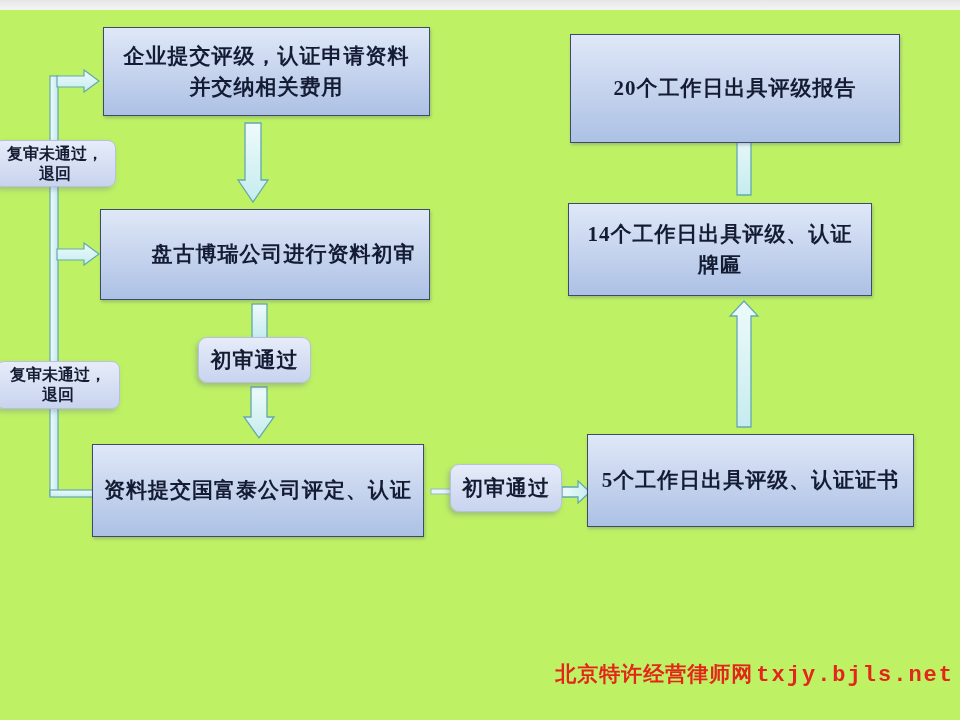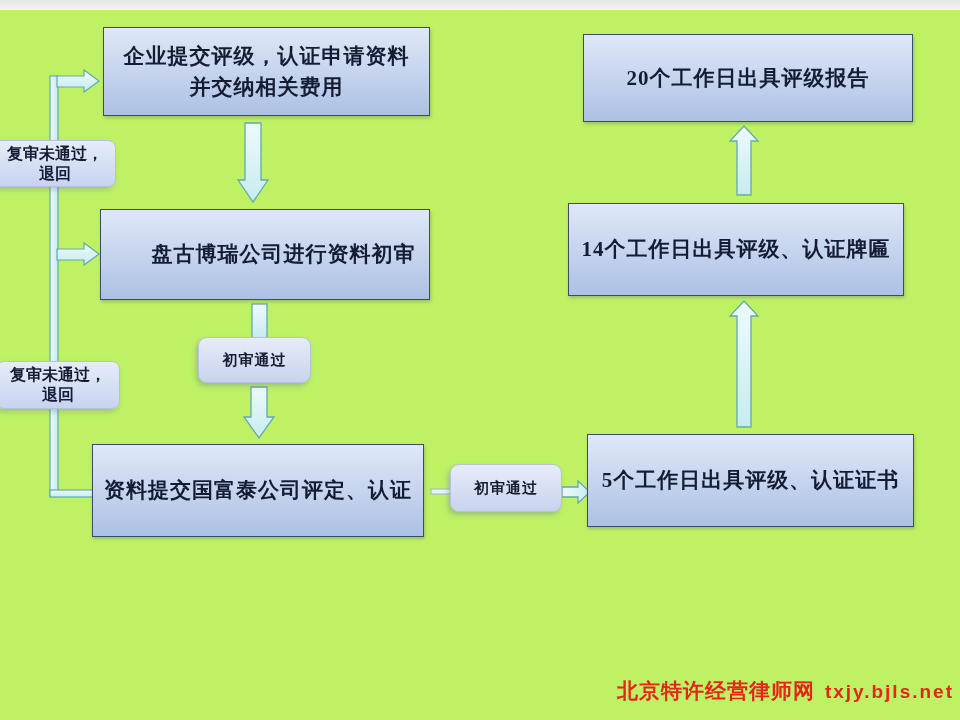--- a/index.html
+++ b/index.html
@@ -26,39 +26,39 @@
     border:1.5px solid #3e4a66;
     box-shadow:1px 2px 3px rgba(90,100,130,.35);
     font-size:21px;letter-spacing:1px;line-height:1.45;
     padding:4px 10px;
   }
   .small-box{
     background:linear-gradient(180deg,#e6ecf9 0%,#c8d3ee 100%);
     border:1px solid #b6c1de;
     border-radius:9px;
     box-shadow:-2px 3px 5px rgba(110,120,150,.40);
-    font-size:15px;letter-spacing:1px;
+    font-size:21px;letter-spacing:1px;
   }
   .return-label{
     background:linear-gradient(180deg,#e6ecf9 0%,#c8d3ee 100%);
     border:1px solid #b6c1de;
     border-radius:8px;
     box-shadow:-2px 3px 5px rgba(110,120,150,.35);
     font-size:16px;line-height:1.25;letter-spacing:0;
     flex-direction:column;
   }
   #watermark{
-    position:absolute;z-index:3;right:6px;top:677px;
-    display:flex;align-items:baseline;gap:10px;
+    position:absolute;z-index:3;right:6px;top:660px;
+    display:flex;align-items:baseline;gap:3px;
     font-weight:bold;white-space:nowrap;
   }
   #watermark .wm-cn{font-size:21px;letter-spacing:1px;
     font-family:"Liberation Sans","DejaVu Sans",sans-serif;}
-  #watermark .wm-url{font-size:19px;letter-spacing:2px;
-    font-family:Liberation Sans, sans-serif;}
+  #watermark .wm-url{font-size:22px;letter-spacing:2px;
+    font-family:Liberation Mono, monospace;}
 </style>
 </head>
 <body>
 
 <div id="canvas">
 
   <div class="photo-top-edge"></div>
 
   <svg id="arrow-layer" width="960" height="720" viewBox="0 0 960 720">
     <defs>
@@ -95,23 +95,23 @@
   <div class="node big-box" style="left: 103px; top: 27px; width: 327px; height: 89px; color: rgb(20, 28, 51);">企业提交评级，认证申请资料并交纳相关费用</div>
 
   <div class="node big-box" style="left: 100px; top: 209px; width: 330px; height: 91px; color: rgb(20, 28, 51); padding-left: 47px;">盘古博瑞公司进行资料初审</div>
 
   <div class="node small-box" style="left: 198px; top: 337px; width: 113px; height: 46px; color: rgb(20, 28, 51);">初审通过</div>
 
   <div class="node big-box" style="left: 92px; top: 444px; width: 332px; height: 93px; color: rgb(20, 28, 51);">资料提交国富泰公司评定、认证</div>
 
   <div class="node small-box" style="left: 450px; top: 464px; width: 112px; height: 48px; color: rgb(20, 28, 51);">初审通过</div>
 
-  <div class="node big-box" style="left: 583px; top: 34px; width: 330px; height: 88px; color: rgb(20, 28, 51);">20个工作日出具评级报告</div>
+  <div class="node big-box" style="left: 570px; top: 34px; width: 330px; height: 109px; color: rgb(20, 28, 51);">20个工作日出具评级报告</div>
 
-  <div class="node big-box" style="left: 568px; top: 203px; width: 336px; height: 93px; color: rgb(20, 28, 51);">14个工作日出具评级、认证牌匾</div>
+  <div class="node big-box" style="left: 568px; top: 203px; width: 304px; height: 93px; color: rgb(20, 28, 51);">14个工作日出具评级、认证牌匾</div>
 
   <div class="node big-box" style="left: 587px; top: 434px; width: 327px; height: 93px; color: rgb(20, 28, 51);">5个工作日出具评级、认证证书</div>
 
   <div class="node return-label" style="left: -6px; top: 140px; width: 122px; height: 47px; color: rgb(20, 28, 51);">
     <span>复审未通过，</span>
     <span>退回</span>
   </div>
 
   <div class="node return-label" style="left: -4px; top: 361px; width: 124px; height: 48px; color: rgb(20, 28, 51);">
     <span>复审未通过，</span>

